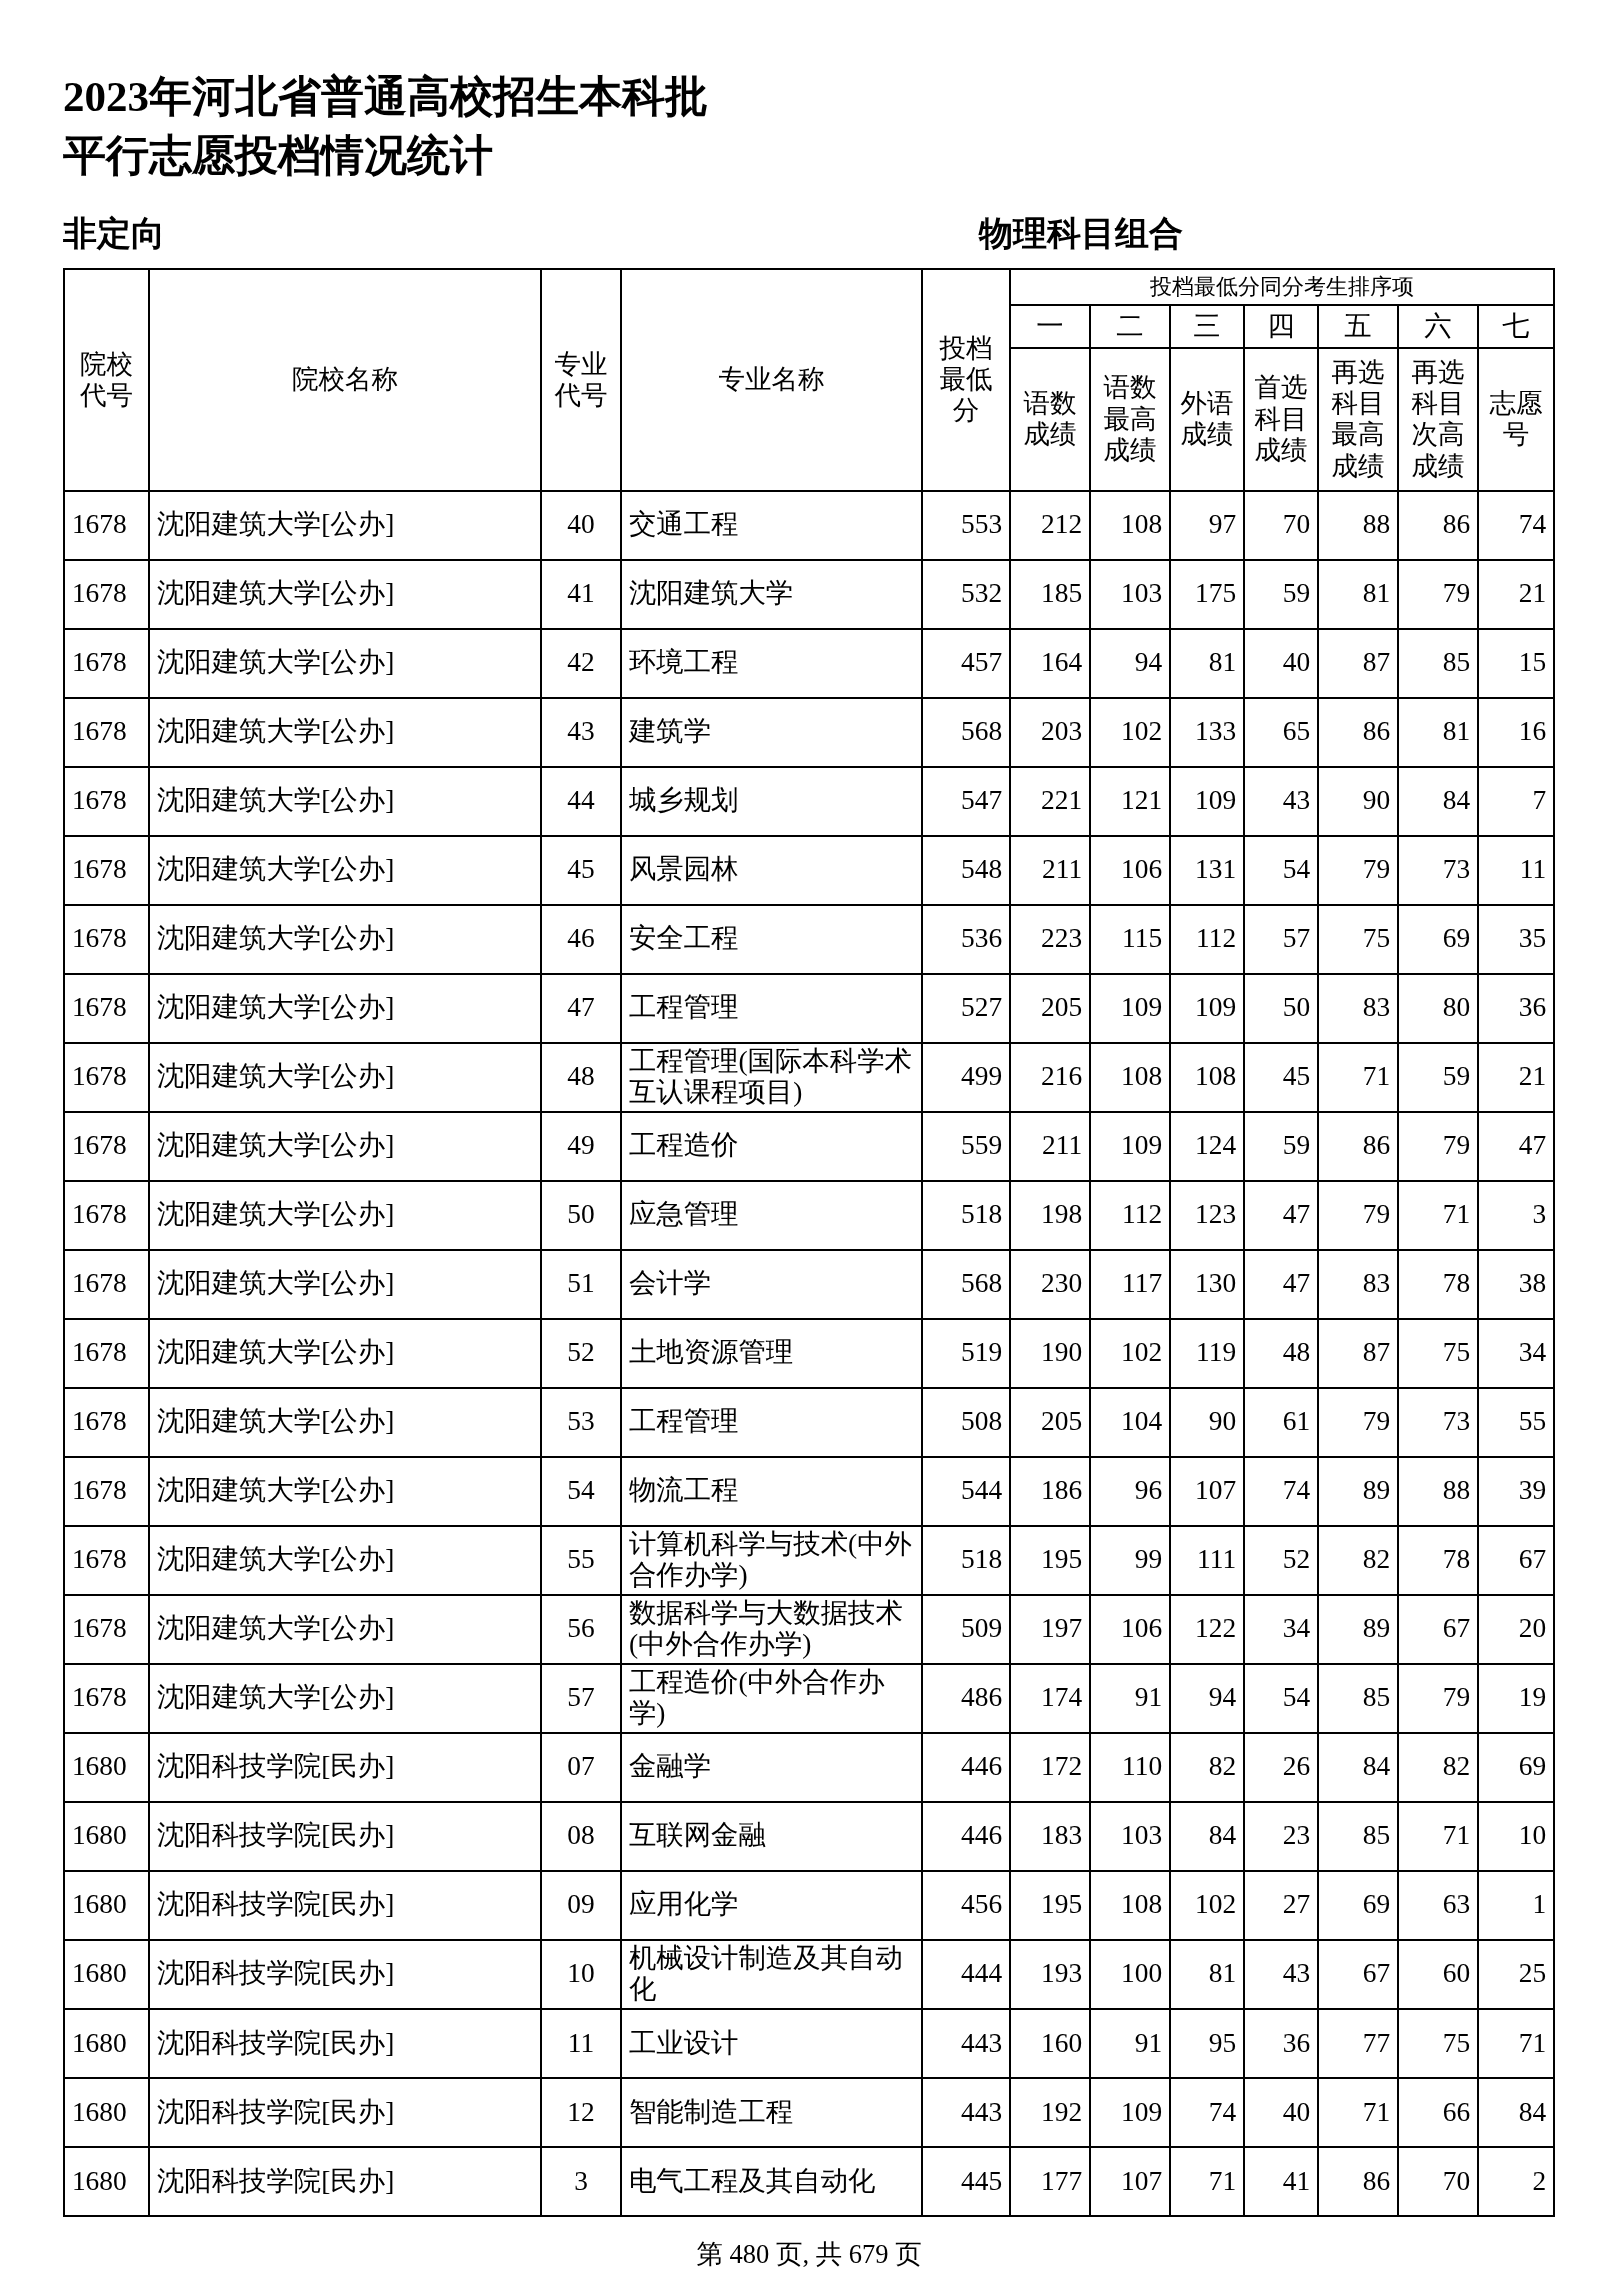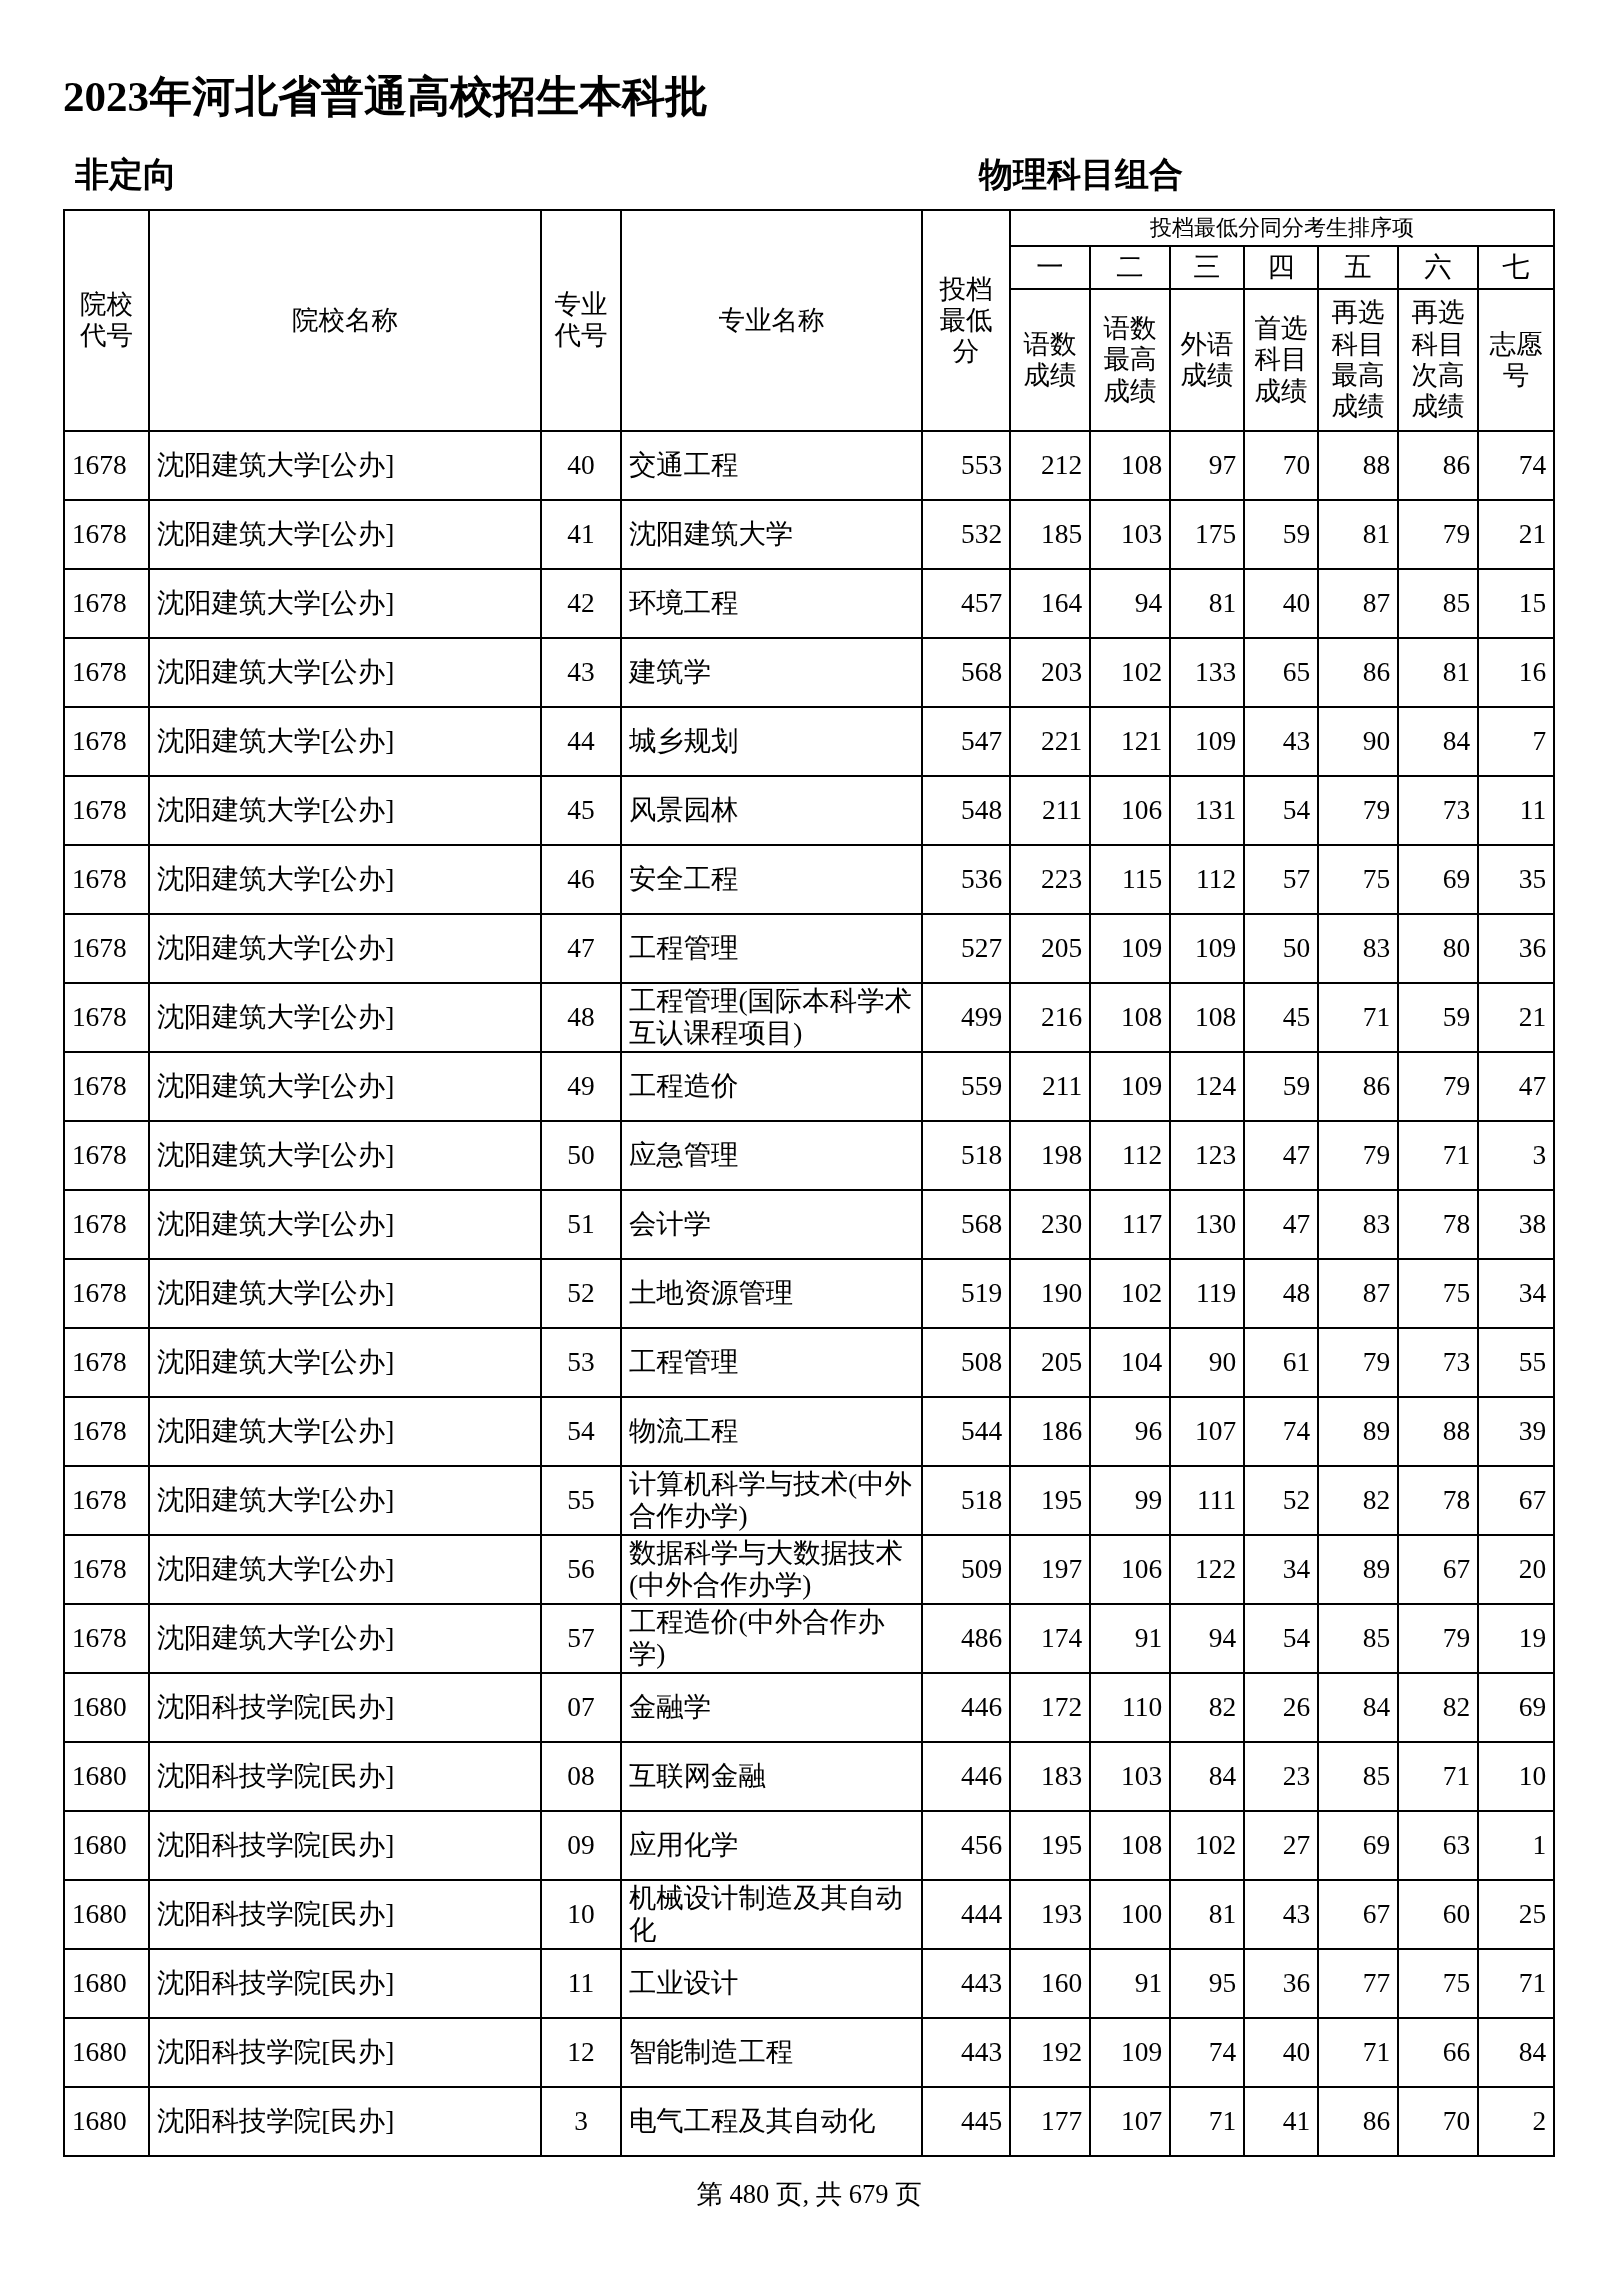--- a/index.html
+++ b/index.html
@@ -19,21 +19,21 @@
   .title-block { line-height: 1.38; }
   .title-line { font-size: 43px; font-weight: bold; }
   .labels-row {
     position: relative;
     margin-top: 25.5px;
     margin-bottom: 7.8px;
     height: 49px;
     width: 1492px;
   }
   .label-left {
-    position: absolute; left: 12px; top: 0;
+    position: absolute; left: 0; top: 0;
     font-size: 34px; font-weight: bold;
   }
   .label-right {
     position: absolute; left: 916px; top: 0;
     font-size: 34px; font-weight: bold;
   }
   table.grid {
     border-collapse: collapse;
     table-layout: fixed;
     width: 1492px;
@@ -71,20 +71,21 @@
     margin-top: 19px;
   }
 </style>
 </head>
 <body>
 
 <div class="page">
 
   <div class="title-block">
     <div class="title-line">2023年河北省普通高校招生本科批</div>
+    <div class="title-line">平行志愿投档情况统计</div>
   </div>
 
   <div class="labels-row">
     <span class="label-left">非定向</span>
     <span class="label-right">物理科目组合</span>
   </div>
 
   <table class="grid">
     <colgroup>
         <col style="width: 85px;">

